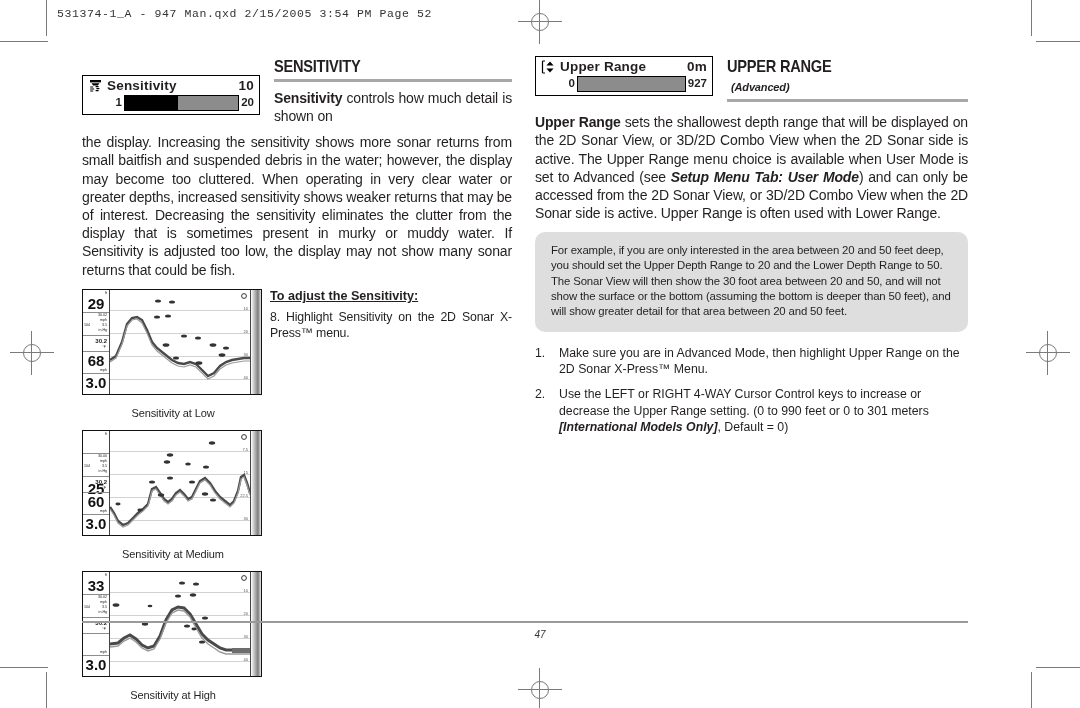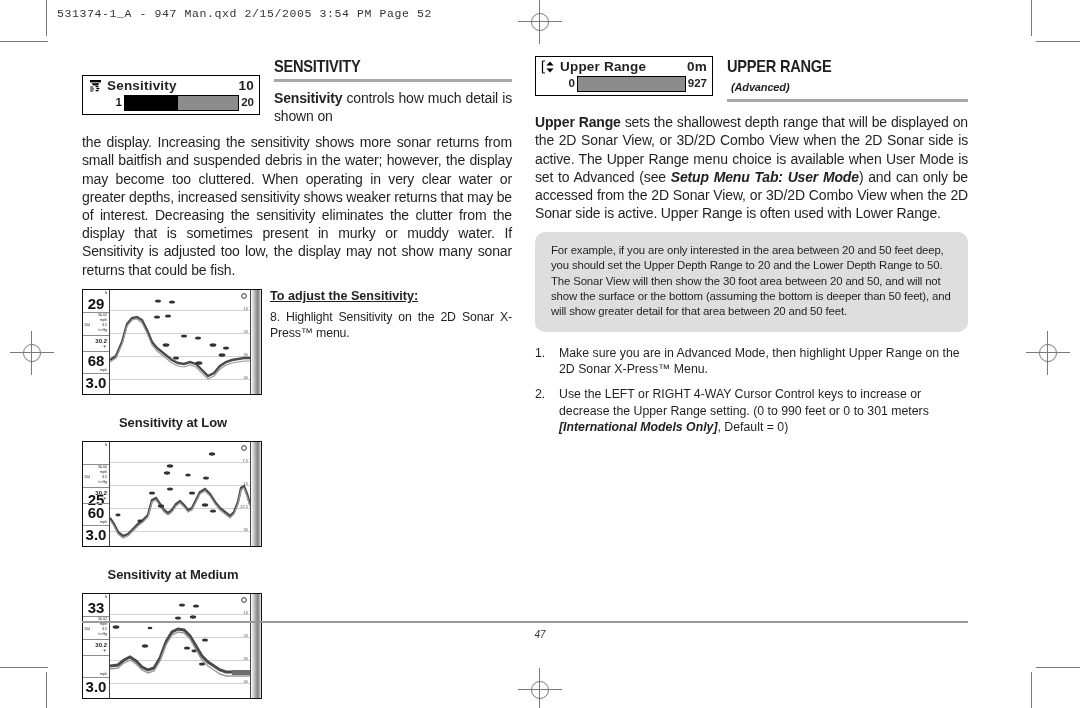--- a/index.html
+++ b/index.html
@@ -57,21 +57,21 @@
               font-family:"Liberation Sans",sans-serif;}
   .shot .plot{flex:1;position:relative;background:#fff;}
   .shot .scale{width:10px;background:linear-gradient(to right,#fff,#bdbdbd 35%,#7d7d7d 70%,#e8e8e8);
                border-left:1px solid #444;}
   .big{position:absolute;left:1px;right:1px;text-align:center;font-weight:bold;
        font-size:15px;line-height:1;color:#111;}
   .tiny{position:absolute;font-size:3.6px;color:#222;line-height:1;}
   .srule{position:absolute;left:0;right:0;height:1px;background:#8d8d8d;}
   .gl{position:absolute;left:0;right:0;height:1px;background:#d2d2d2;}
   .tick{position:absolute;right:2px;font-size:4px;color:#555;line-height:1;}
-  .cap{font-weight:bold;font-size:13px;text-align:center;margin-top:20px;letter-spacing:-.1px;}
+  .cap{font-weight:normal;font-size:11px;text-align:center;margin-top:12px;letter-spacing:-.1px;}
   .shotwrap{margin-bottom:11px;}
 
   
   .exbox{background:#dedede;border-radius:10px;padding:11px 16px 13px 16px;margin:10px 0 13px 0;}
   .exbox p{font-size:11.4px;line-height:1.33;margin:0;text-align:left;}
   .note{font-size:12.2px;line-height:1.32;font-style:italic;margin:0 0 12px 0;padding-left:6px;}
 
   
   .olist{margin:0;padding:0;list-style:none;}
   .olist li{display:flex;margin-bottom:9px;font-size:12.3px;line-height:1.32;}

